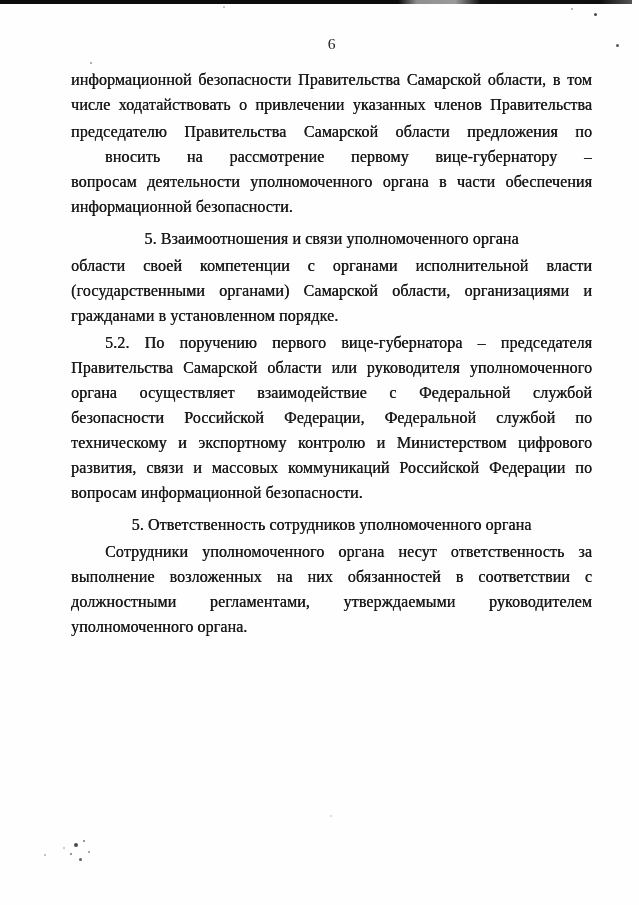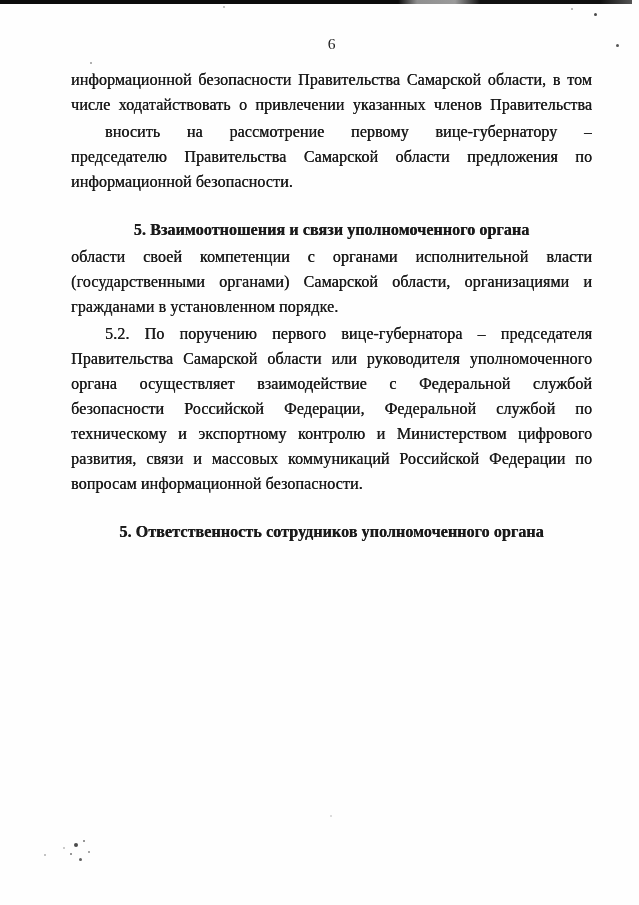--- a/index.html
+++ b/index.html
@@ -36,21 +36,21 @@
     width: 521px;
   }
   .page-number {
     text-align: center;
     font-size: 15.5px;
     line-height: 25px;
     height: 25px;
     margin-bottom: 11px;
   }
   .para { margin-top: 2px; }
-  .heading { margin-top: 23px; font-weight: bold; }
+  .heading { margin-top: 7px; }
   .line {
     font-size: 16px;
     line-height: 25px;
     height: 25px;
     overflow: hidden;
     letter-spacing: 0.1px;
     text-align: justify;
     text-align-last: justify;
     
     text-shadow: 0.35px 0 0 currentColor;
@@ -73,22 +73,23 @@
 <div class="page" style="--paper: #fefefe; --ink: #1b1b1b;">
   <div class="scan-bar"></div>
   <div class="content">
     <div class="page-number">6</div>
     <div id="doc-blocks">
         <div class="para">
           <div class="line">информационной безопасности Правительства Самарской области, в том</div>
           <div class="line">числе ходатайствовать о привлечении указанных членов Правительства</div>
         </div>
         <div class="para">
+          <div class="line">председателю Правительства Самарской области предложения по</div>
           <div class="line indent">вносить на рассмотрение первому вице-губернатору –</div>
-          <div class="line">председателю Правительства Самарской области предложения по</div>
+          <div class="line">вопросам деятельности уполномоченного органа в части обеспечения</div>
           <div class="line last">информационной безопасности.</div>
         </div>
         <div class="heading">
           <div class="line last">5. Взаимоотношения и связи уполномоченного органа</div>
         </div>
         <div class="para">
           <div class="line">области своей компетенции с органами исполнительной власти</div>
           <div class="line">(государственными органами) Самарской области, организациями и</div>
           <div class="line last">гражданами в установленном порядке.</div>
         </div>
@@ -97,20 +98,26 @@
           <div class="line">Правительства Самарской области или руководителя уполномоченного</div>
           <div class="line">органа осуществляет взаимодействие с Федеральной службой</div>
           <div class="line">безопасности Российской Федерации, Федеральной службой по</div>
           <div class="line">техническому и экспортному контролю и Министерством цифрового</div>
           <div class="line">развития, связи и массовых коммуникаций Российской Федерации по</div>
           <div class="line last">вопросам информационной безопасности.</div>
         </div>
         <div class="heading">
           <div class="line last">5. Ответственность сотрудников уполномоченного органа</div>
         </div>
+        <div class="para">
+          <div class="line indent">Сотрудники уполномоченного органа несут ответственность за</div>
+          <div class="line">выполнение возложенных на них обязанностей в соответствии с</div>
+          <div class="line">должностными регламентами, утверждаемыми руководителем</div>
+          <div class="line last">уполномоченного органа.</div>
+        </div>
       </div>
   </div>
   <div id="specks">
       <div class="speck" style="left: 594px; top: 13px; width: 3px; height: 3px; opacity: 0.8;"></div>
       <div class="speck" style="left: 616px; top: 44px; width: 3px; height: 3px; opacity: 0.75;"></div>
       <div class="speck" style="left: 571px; top: 8px; width: 2px; height: 2px; opacity: 0.4;"></div>
       <div class="speck" style="left: 90px; top: 62px; width: 2px; height: 2px; opacity: 0.45;"></div>
       <div class="speck" style="left: 223px; top: 6px; width: 2px; height: 2px; opacity: 0.35;"></div>
       <div class="speck" style="left: 74px; top: 843px; width: 4px; height: 4px; opacity: 0.8;"></div>
       <div class="speck" style="left: 83px; top: 840px; width: 2px; height: 2px; opacity: 0.6;"></div>

